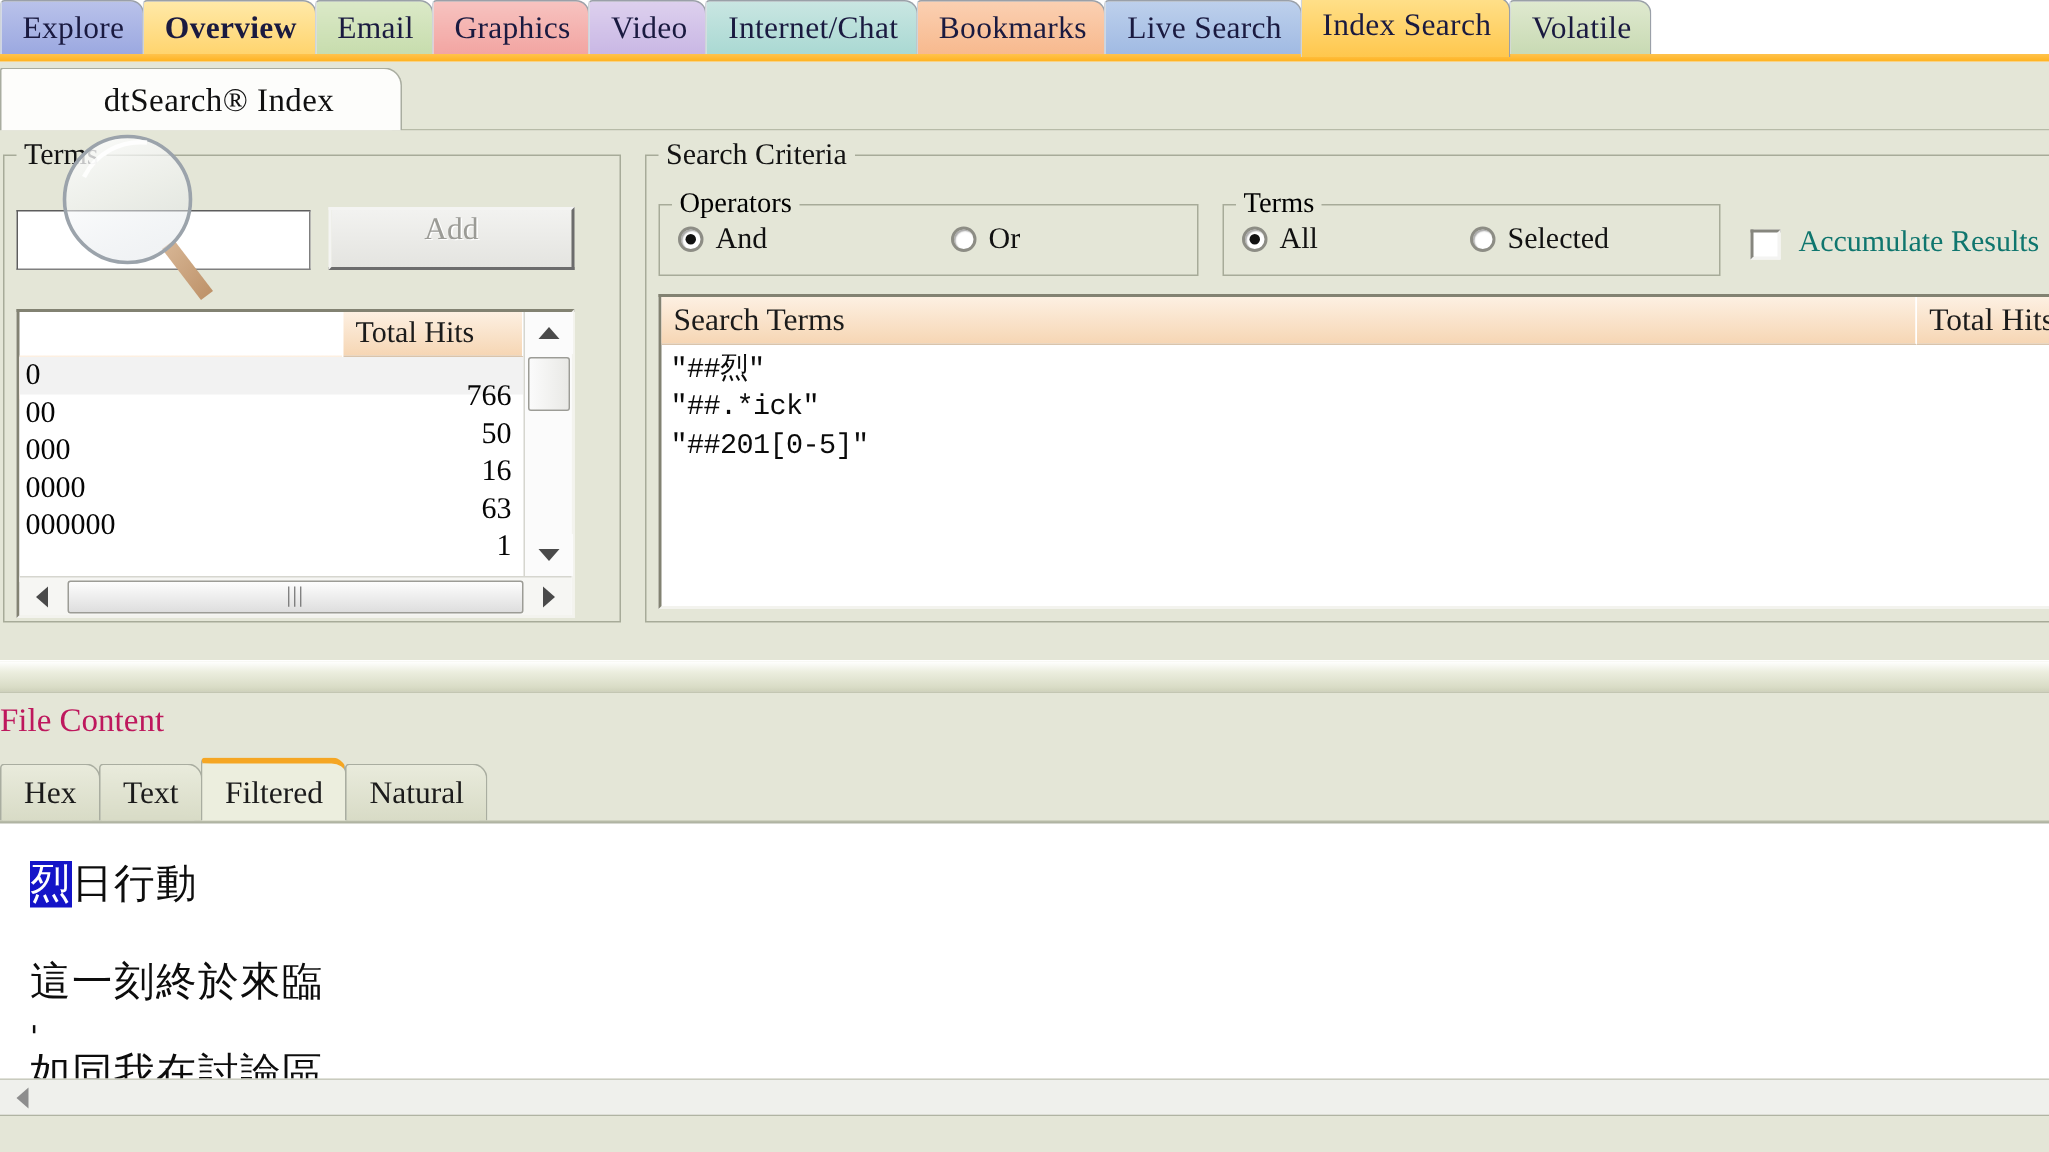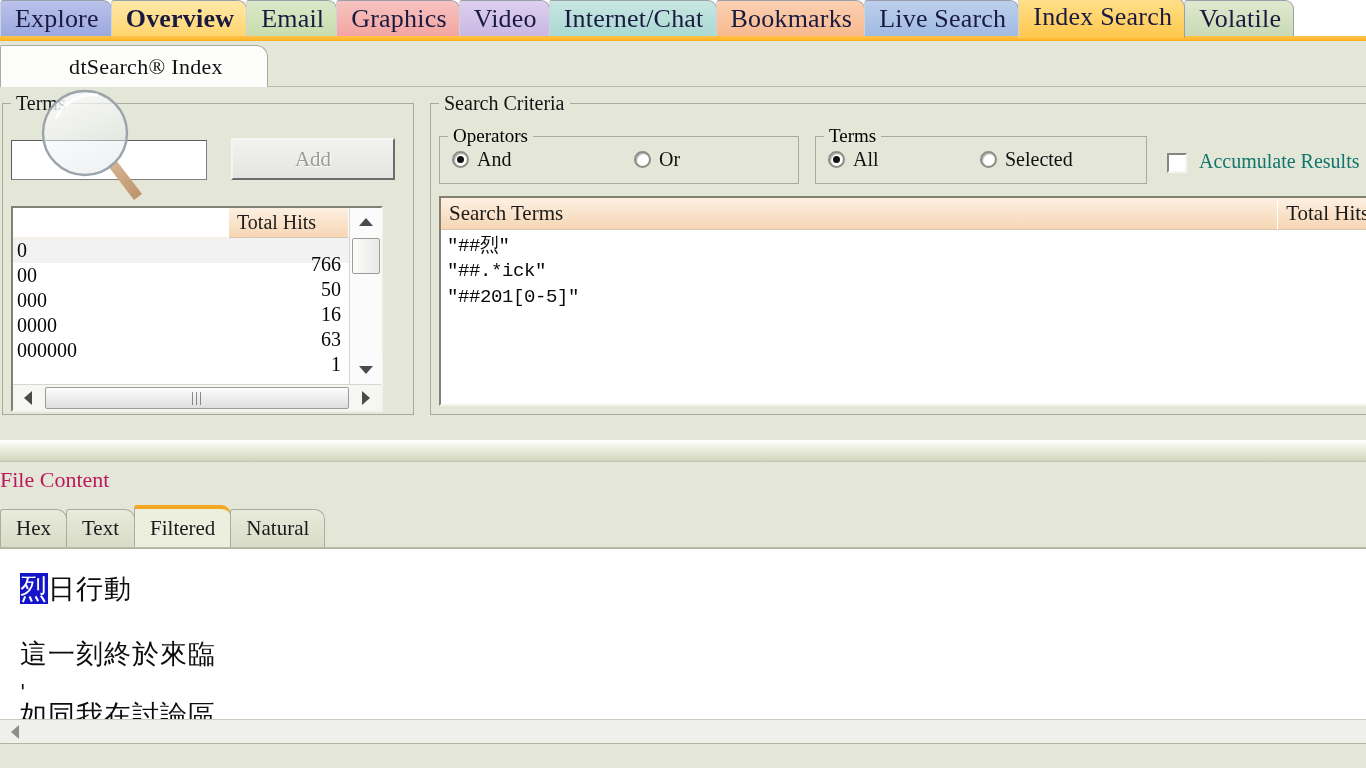--- a/index.html
+++ b/index.html
@@ -21,21 +21,21 @@
     position: absolute; left: 0; top: 0;
     height: 38px; width: 1366px;
     display: flex; align-items: flex-end;
   }
   .apptab {
     position: relative;
     height: 38px;
     display: flex; align-items: center; justify-content: center;
     padding: 0 12px 2px 14px;
     font-family: "Liberation Serif", serif;
-    font-size: 26px;
+    font-size: 21px;
     color: #1a1a40;
     border-top: 1px solid #9aa0a8;
     border-right: 1px solid #9aa0a8;
     border-left: 1px solid #cfd4da;
     border-radius: 3px 9px 0 0;
     margin-right: -1px;
     white-space: nowrap;
     letter-spacing: .2px;
   }
   .apptab.sel {
@@ -116,23 +116,22 @@
     outline: none;
   }
   #add-button {
     position: absolute; left: 216px; top: 34px;
     width: 164px; height: 42px;
     background: linear-gradient(#f2f2f0, #e4e4e0);
     border: 2px solid;
     border-color: #f4f4f2 #6c6c6c #6c6c6c #f4f4f2;
     color: #9b9b96;
     font-size: 21px;
-    display: flex; align-items: center; justify-content: center;
+    display: flex; justify-content: center;
     text-shadow: 1px 1px 0 #ffffff;
-    margin-left: 12px;
   }
 
   
   #indexed-list-frame {
     position: absolute; left: 8px; top: 102px;
     width: 372px; height: 206px;
     background: #fff;
     border: 2px solid;
     border-color: #828272 #f3f3ee #f3f3ee #828272;
   }

